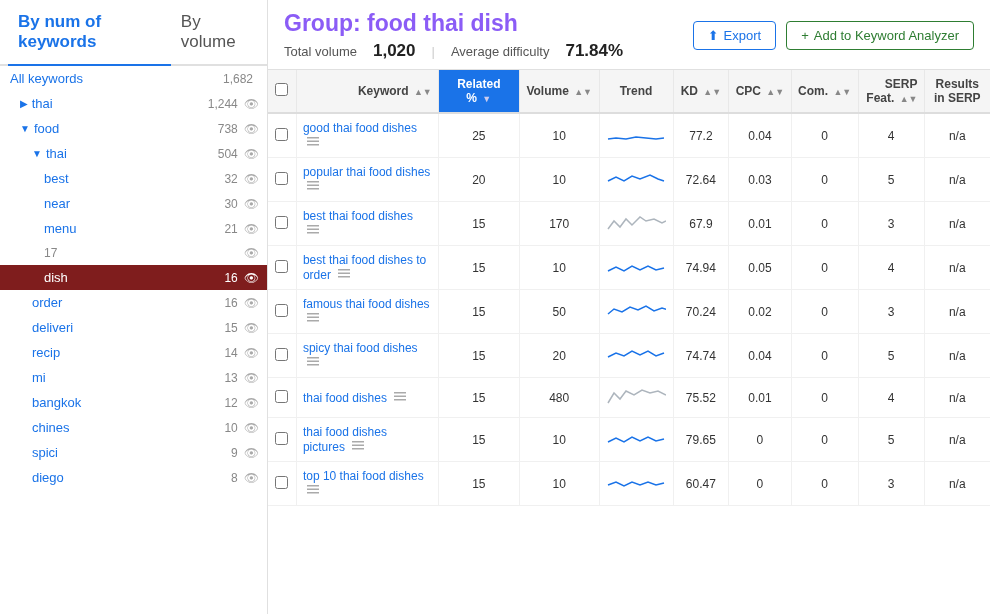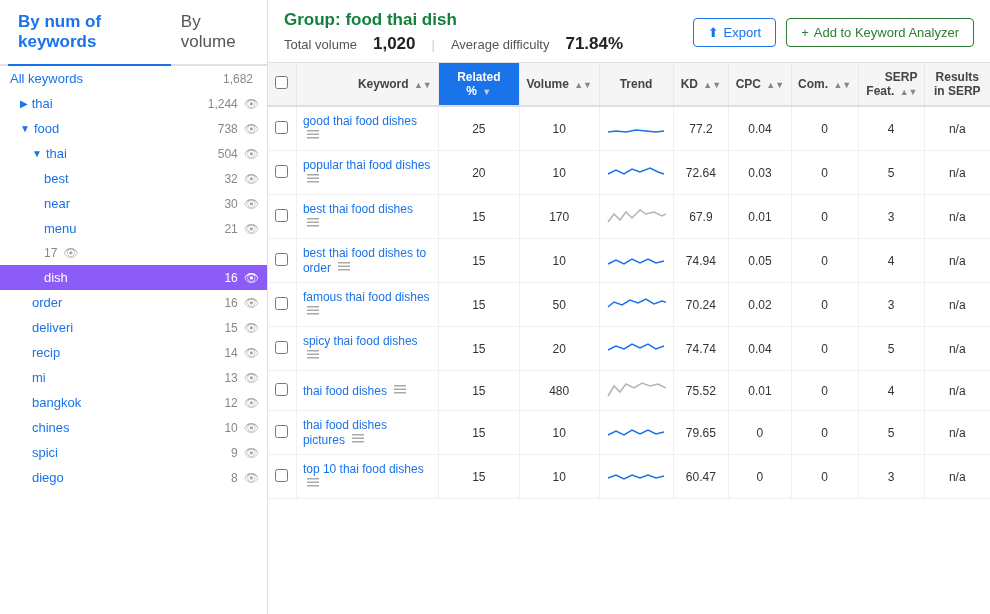--- a/index.html
+++ b/index.html
@@ -36,26 +36,26 @@
       overflow-y: auto;
       flex: 1;
     }
     .sidebar-item {
       display: flex;
       align-items: center;
       padding: 5px 8px 5px 10px;
       cursor: pointer;
       font-size: 13px;
     }
-    .sidebar-item.active { background: #8b5cf6; color: #fff; }
+    .sidebar-item.active { background: #7f1d1d; color: #fff; }
     .sidebar-item.active .count { color: #fff; }
     .sidebar-item.active .eye-icon { color: #fff; }
     .indent-1 { padding-left: 20px; }
     .indent-2 { padding-left: 32px; }
-    .indent-3 { padding-left: 44px; }
+    .indent-3 { padding-left: 44px; justify-content: space-between; }
     .item-label { flex: 1; color: #1a73e8; font-size: 13px; }
     .sidebar-item.active .item-label { color: #fff; }
     .count { color: #888; font-size: 12px; margin-right: 6px; }
     .eye-icon { color: #aaa; font-size: 12px; cursor: pointer; }
     .chevron { margin-right: 4px; color: #1a73e8; font-size: 10px; cursor: pointer; }
 
     
     .main {
       flex: 1;
       display: flex;
@@ -63,21 +63,21 @@
       overflow: hidden;
     }
     .main-header {
       padding: 10px 16px 8px 16px;
       border-bottom: 1px solid #e0e0e0;
       display: flex;
       align-items: center;
       justify-content: space-between;
     }
     .header-left {}
-    .group-title { font-size: 17px; font-weight: bold; color: #15803d; margin-bottom: 4px; }
+    .group-title { font-size: 23px; font-weight: bold; color: #8b5cf6; margin-bottom: 4px; }
     .stats-row { display: flex; align-items: center; font-size: 13px; color: #555; gap: 16px; }
     .stats-sep { color: #ccc; }
     .stat-val { font-size: 17px; font-weight: bold; color: #222; }
     .header-right { display: flex; align-items: center; gap: 10px; }
     .export-btn {
       display: flex; align-items: center; gap: 5px;
       border: 1px solid #1a73e8; color: #1a73e8;
       background: #fff; padding: 6px 14px; border-radius: 4px;
       cursor: pointer; font-size: 13px;
     }

